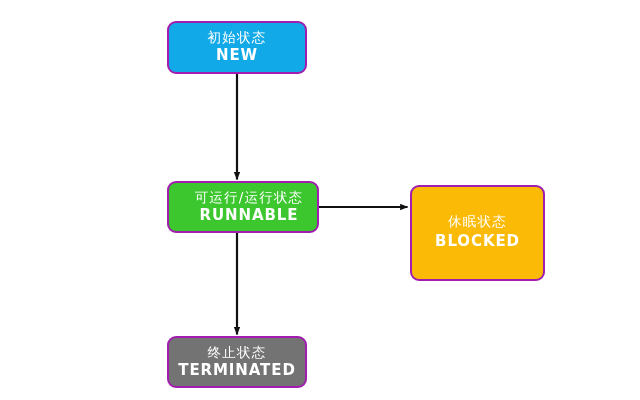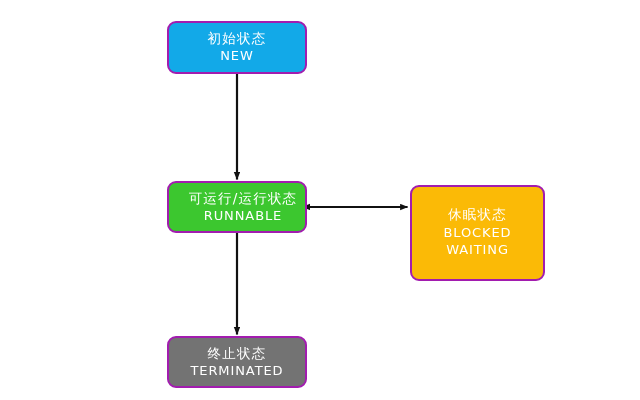--- a/index.html
+++ b/index.html
@@ -35,30 +35,30 @@
     line-height: 1.18;
     user-select: none;
   }
   .node .zh {
     font-size: 13.5px;
     letter-spacing: 1.2px;
     font-weight: 500;
     margin-bottom: 1px;
   }
   .node .en {
-    font-size: 13px;
+    font-size: 15px;
     letter-spacing: 0.9px;
-    font-weight: 400;
+    font-weight: 700;
   }
   #node-new {
     left: 167px;  top: 21px;  width: 140px; height: 53px;
     background: #12a9e8;
   }
   #node-runnable {
-    left: 167px;  top: 181px; width: 140px; height: 52px;
+    left: 167px;  top: 181px; width: 152px; height: 52px;
     background: #3cc72f;
     padding-left: 12px;
   }
   #node-blocked {
     left: 410px;  top: 157px; width: 135px; height: 96px;
     background: #fbba06;
     margin-top: 28px;
   }
   #node-terminated {
     left: 167px;  top: 336px; width: 140px; height: 52px;
@@ -101,21 +101,20 @@
   </div>
 
   <div class="node" id="node-runnable">
     <span class="zh">可运行/运行状态</span>
     <span class="en">RUNNABLE</span>
   </div>
 
   <div class="node" id="node-blocked">
     <span class="zh">休眠状态</span>
     <span class="en">BLOCKED</span>
-    <span class="en">WAITING</span>
   </div>
 
   <div class="node" id="node-terminated">
     <span class="zh">终止状态</span>
     <span class="en">TERMINATED</span>
   </div>
 
 </div>
 
 </body></html>

